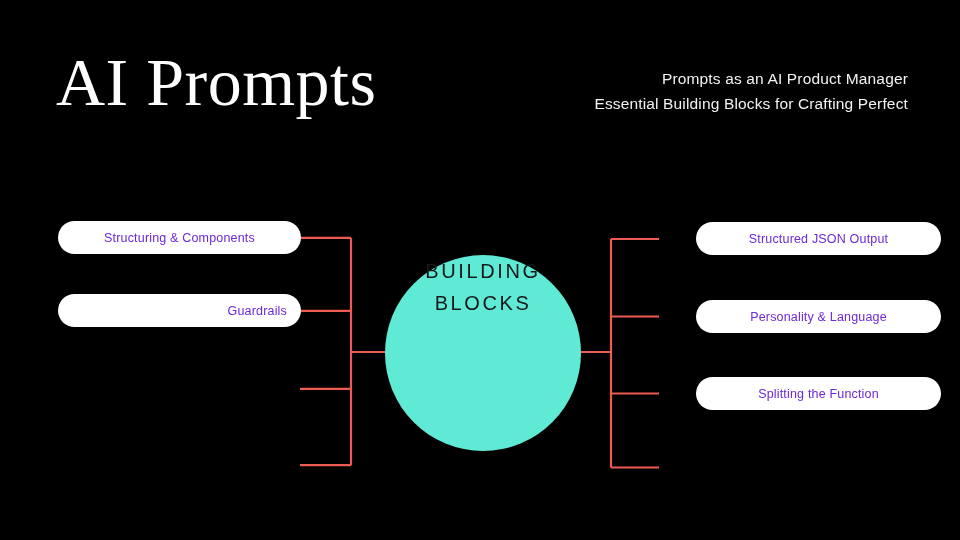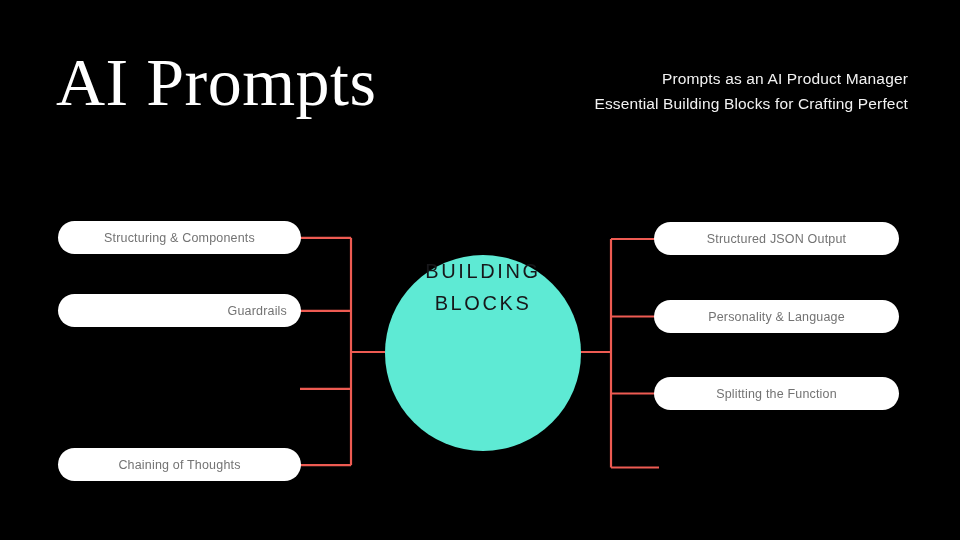--- a/index.html
+++ b/index.html
@@ -74,26 +74,26 @@
     display: flex;
     align-items: center;
     justify-content: center;
     z-index: 3;
     box-sizing: border-box;
     padding: 0 14px;
   }
   .pill .pill-label {
     font-family: "Liberation Sans", sans-serif;
     font-size: 12.5px;
-    color: #737373;
+    color: #6d28d9;
     letter-spacing: 0.18px;
     white-space: nowrap;
   }
   .pill.left  { left: 58px;  width: 243px; }
-  .pill.right { left: 654px; width: 245px; }
+  .pill.right { left: 696px; width: 245px; }
 
   .pill.l0 { top: 221px; }
   .pill.l1 { top: 294px; justify-content: flex-end; }
   .pill.l2 { top: 372px; }
   .pill.l3 { top: 448px; }
 
   .pill.r0 { top: 222px; }
   .pill.r1 { top: 300px; }
   .pill.r2 { top: 377px; }
   .pill.r3 { top: 451px; }
@@ -149,23 +149,20 @@
     <span class="cn-line">BUILDING</span>
     <span class="cn-line">BLOCKS</span>
   </div>
 
   <div class="pill left l0">
     <span class="pill-label">Structuring &amp; Components</span>
   </div>
   <div class="pill left l1">
     <span class="pill-label">Guardrails</span>
   </div>
-  <div class="pill left l3">
-    <span class="pill-label">Chaining of Thoughts</span>
-  </div>
 
   <div class="pill right r0">
     <span class="pill-label">Structured JSON Output</span>
   </div>
   <div class="pill right r1">
     <span class="pill-label">Personality &amp; Language</span>
   </div>
   <div class="pill right r2">
     <span class="pill-label">Splitting the Function</span>
   </div>

